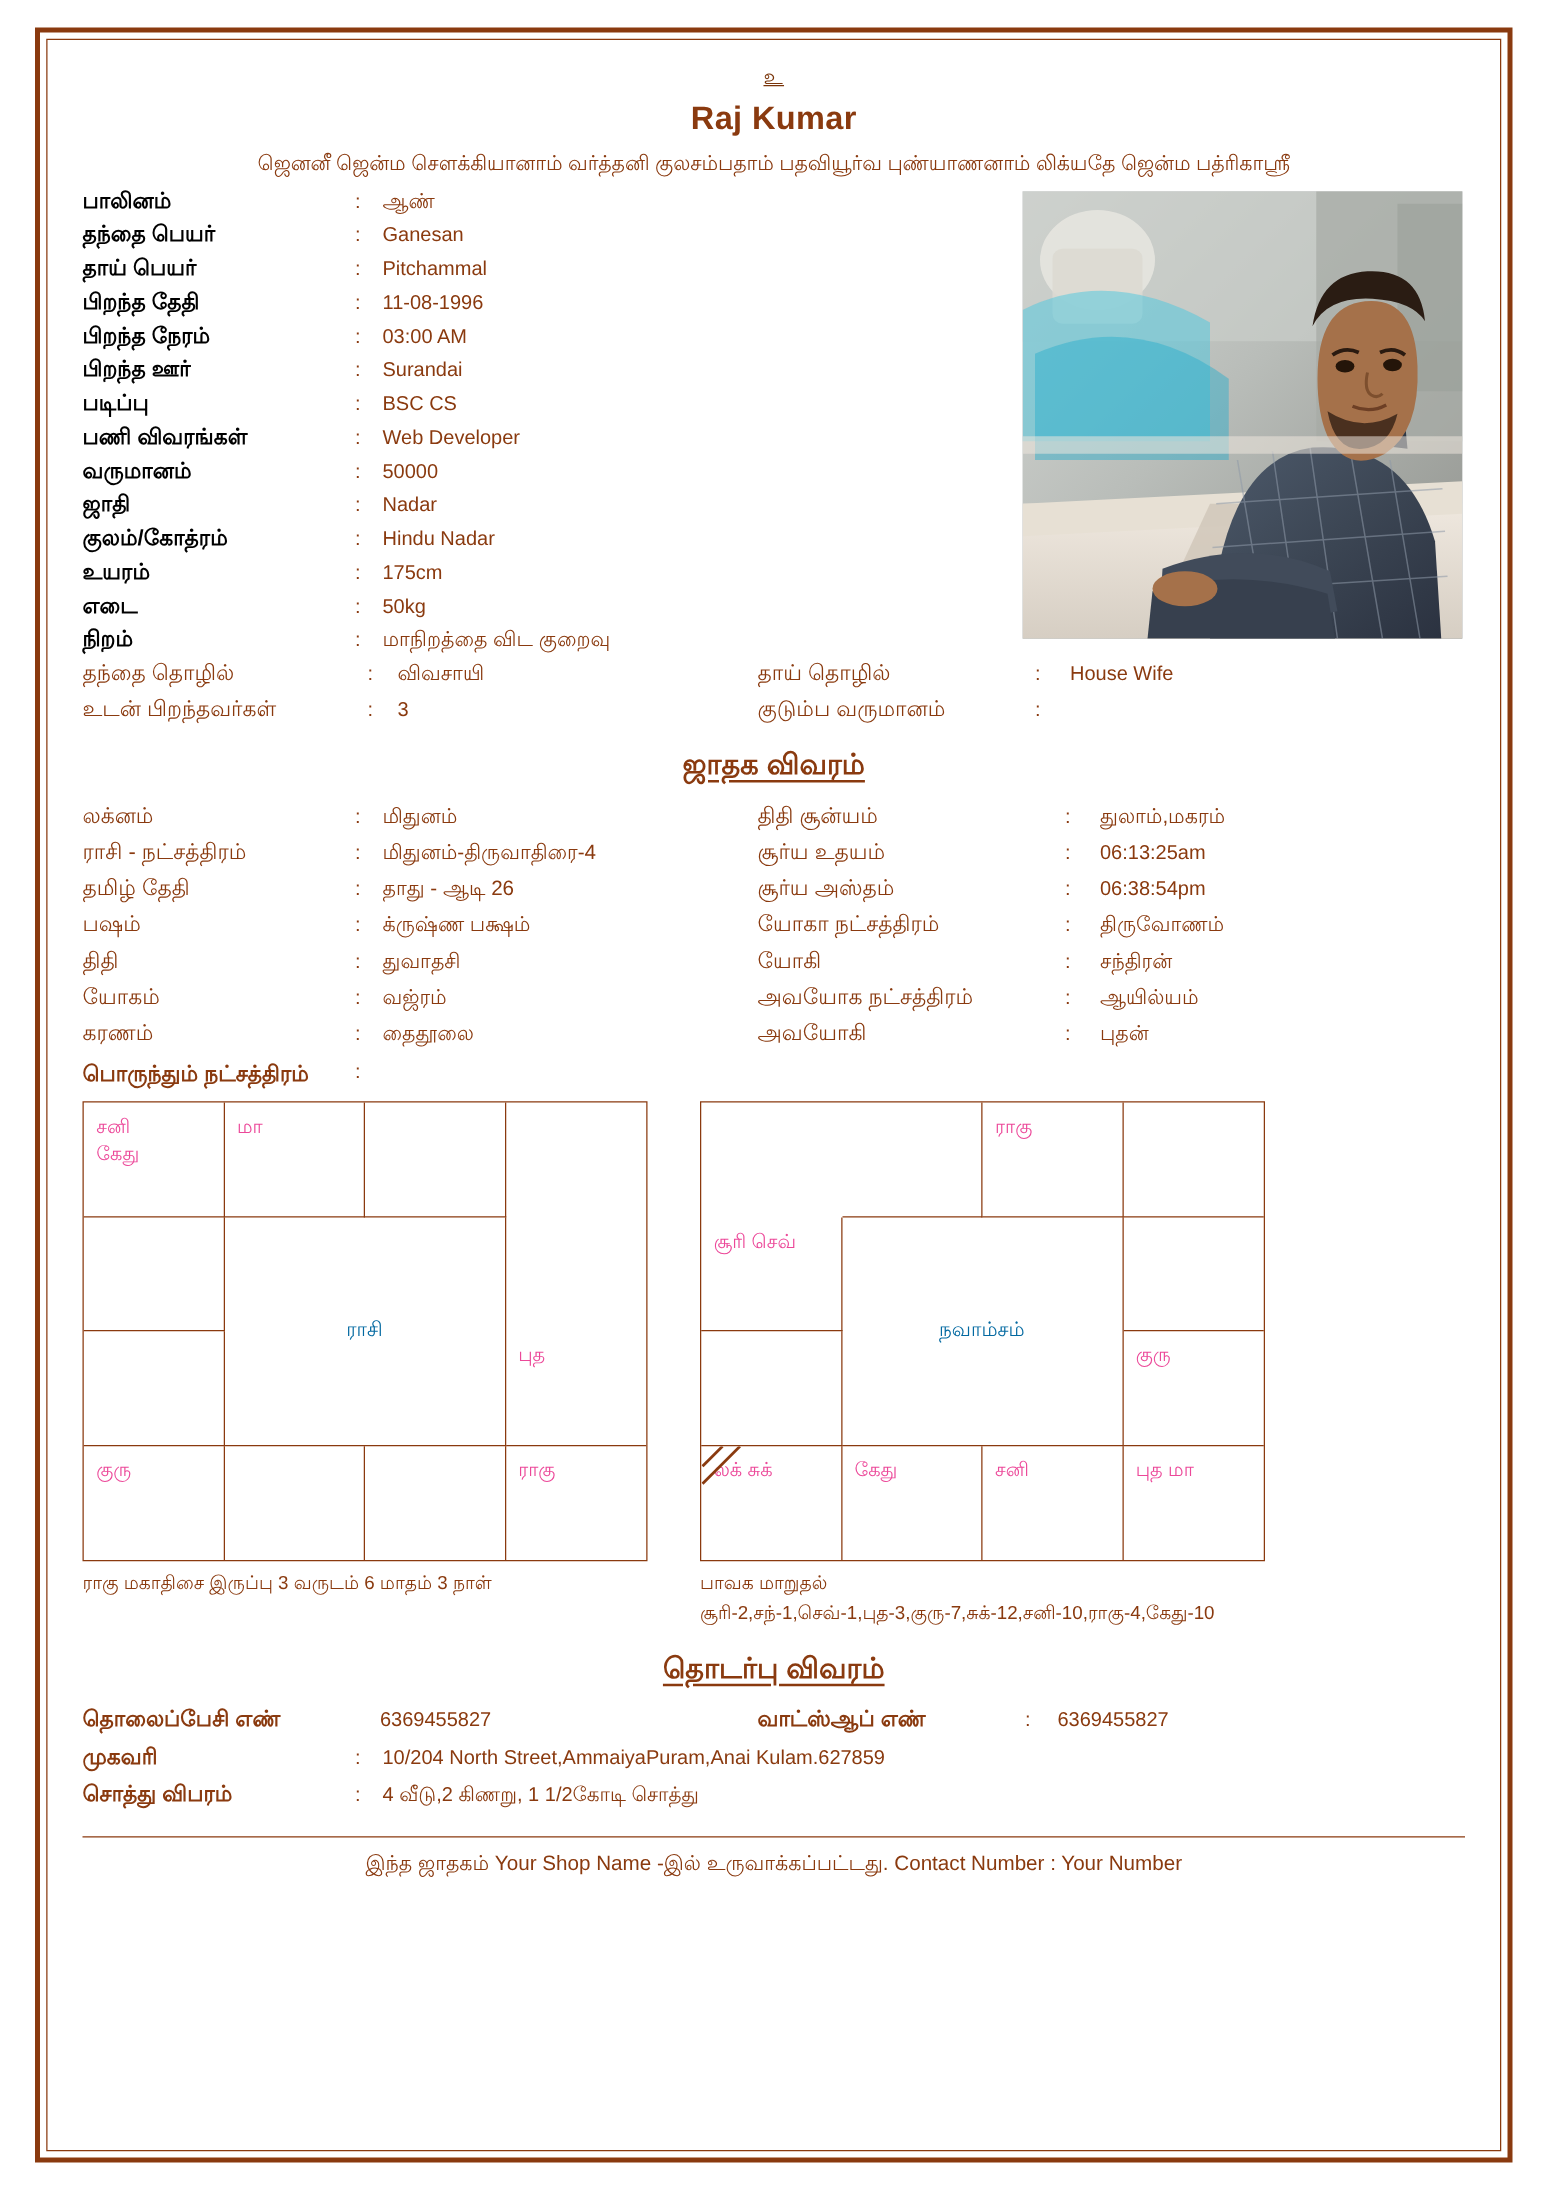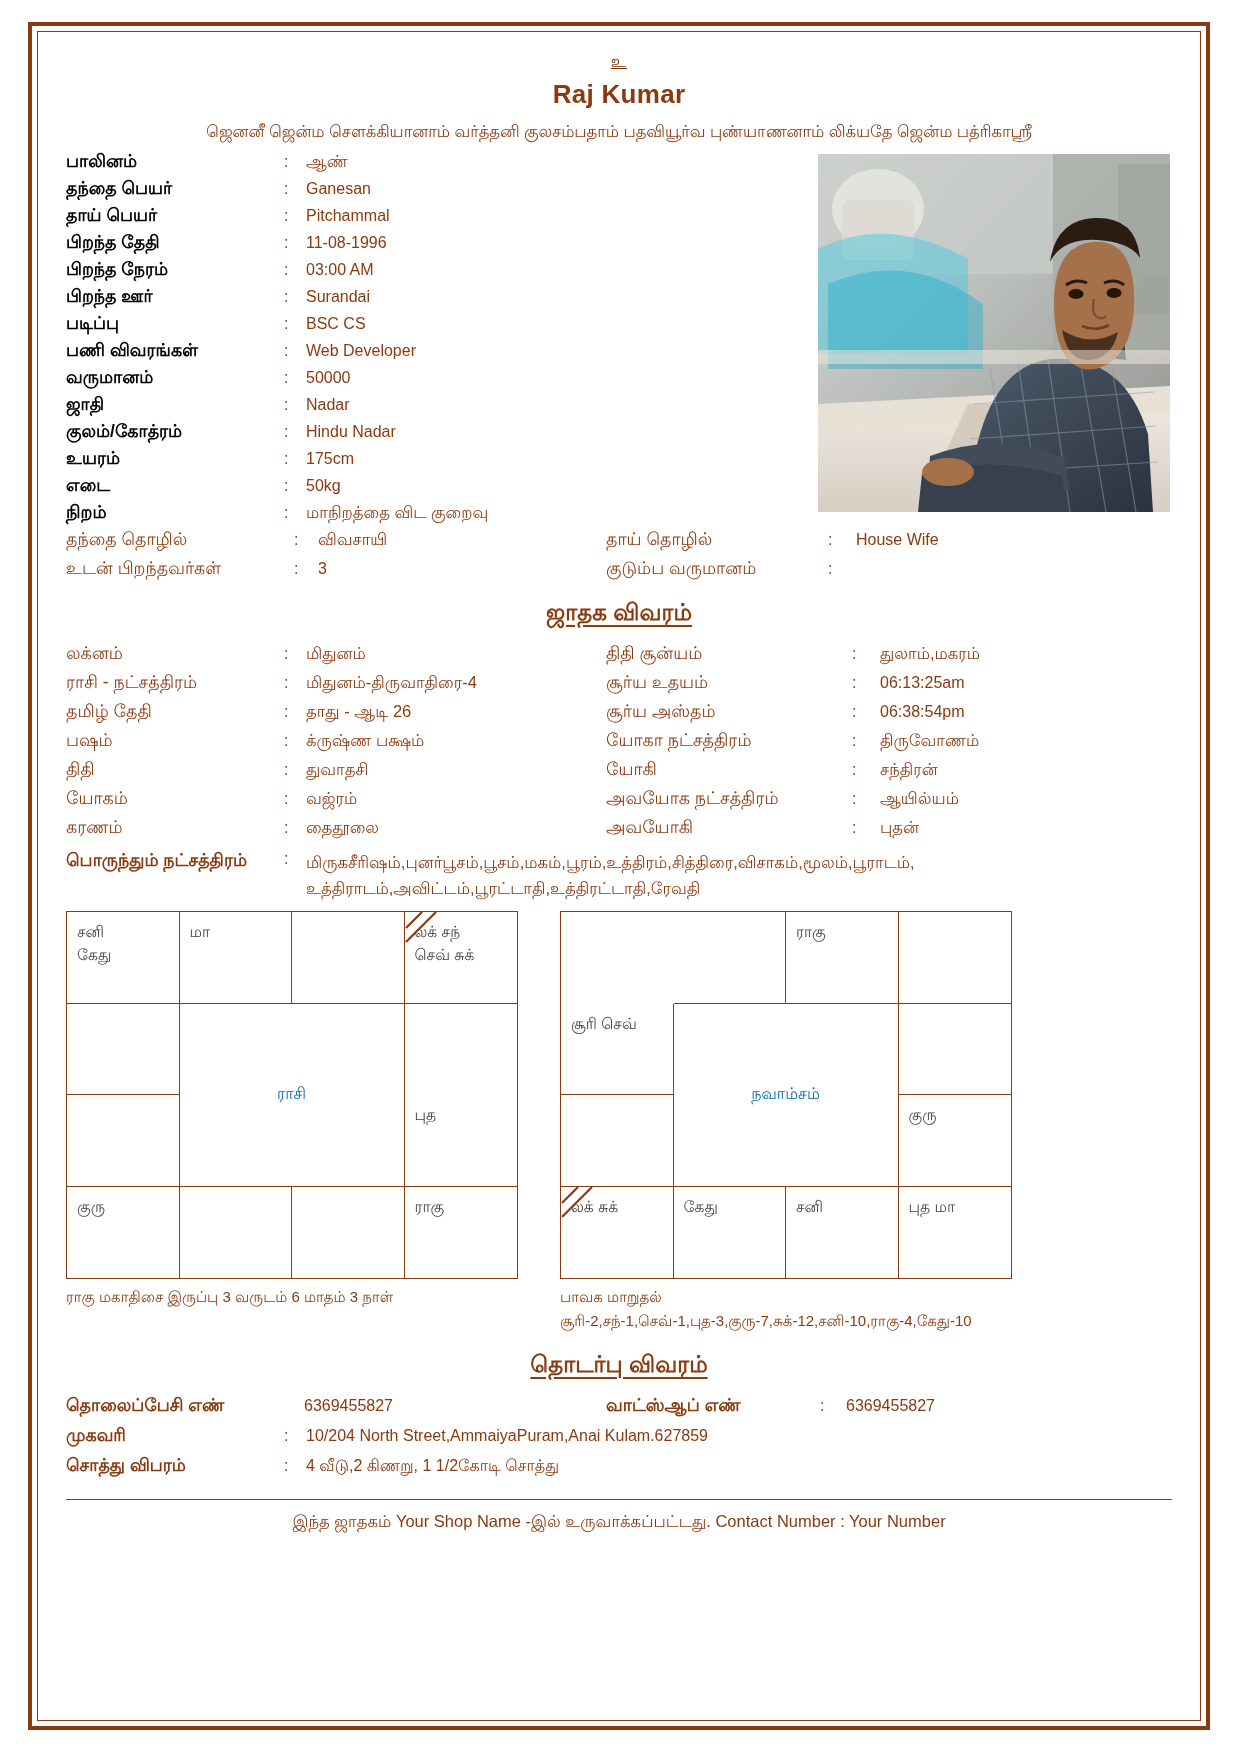--- a/index.html
+++ b/index.html
@@ -135,21 +135,21 @@
     border: 1.6px solid #8a3a0f;
     display: grid;
     grid-template-columns: 1fr 1fr 1fr 1fr;
     grid-template-rows: 1fr 1fr 1fr 1fr;
     position: relative;
   }
   .cell {
     border-right: 1.6px solid #8a3a0f;
     border-bottom: 1.6px solid #8a3a0f;
     font-size: 15.5px;
-    color: #404040;
+    color: #ec4899;
     padding: 9px 10px;
     line-height: 1.45;
     overflow: hidden;
   }
   .cell.last-col { border-right: none; }
   .cell.last-row { border-bottom: none; }
   .cell-center {
     grid-column: 2 / 4;
     grid-row: 2 / 4;
     display: flex;
@@ -443,42 +443,33 @@
           <div class="flabel">அவயோகி</div>
           <div class="fcolon">:</div>
           <div class="fvalue tam">புதன்</div>
         </div>
       </div>
     </div>
 
     <div class="stars-row">
       <div class="stars-label">பொருந்தும் நட்சத்திரம்</div>
       <div class="stars-colon">:</div>
-      <div class="stars-val">மிருகசீரிஷம்,புனர்பூசம்,பூசம்,மகம்,பூரம்,உத்திரம்,சித்திரை,விசாகம்,மூலம்,பூராடம், உத்திராடம்,அவிட்டம்,பூரட்டாதி,உத்திரட்டாதி,ரேவதி</div>
     </div>
 
     <div class="charts-area">
       <div class="chart-block">
         <div class="kundli" id="chart-0">
             <div class="cell" style="grid-area: 1 / 1;">
               <div>சனி</div>
               <div>கேது</div>
             </div>
             <div class="cell" style="grid-area: 1 / 2;">
               <div>மா</div>
             </div>
             <div class="cell" style="grid-area: 1 / 3;"></div>
-            <div class="cell last-col" style="grid-area: 1 / 4; position: relative;">
-              <svg class="lagna-slash" style="left:0;top:0" viewBox="0 0 34 34">
-                <line x1="1" y1="16" x2="17" y2="0" stroke="#8a3a0f" stroke-width="2.2"></line>
-                <line x1="1" y1="30" x2="31" y2="0" stroke="#8a3a0f" stroke-width="2.2"></line>
-              </svg>
-              <div>லக் சந்</div>
-              <div>செவ் சுக்</div>
-            </div>
             <div class="cell" style="grid-area: 2 / 1;"></div>
             <div class="cell" style="grid-area: 3 / 1;"></div>
             <div class="cell last-col" style="grid-area: 3 / 4;">
               <div>புத</div>
             </div>
             <div class="cell last-row" style="grid-area: 4 / 1;">
               <div>குரு</div>
             </div>
             <div class="cell last-row" style="grid-area: 4 / 2;"></div>
             <div class="cell last-row" style="grid-area: 4 / 3;"></div>

